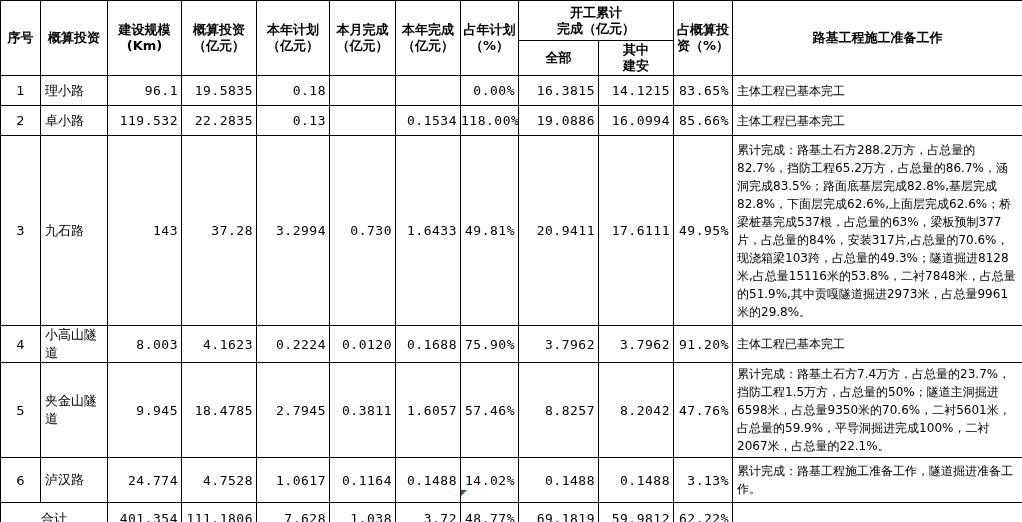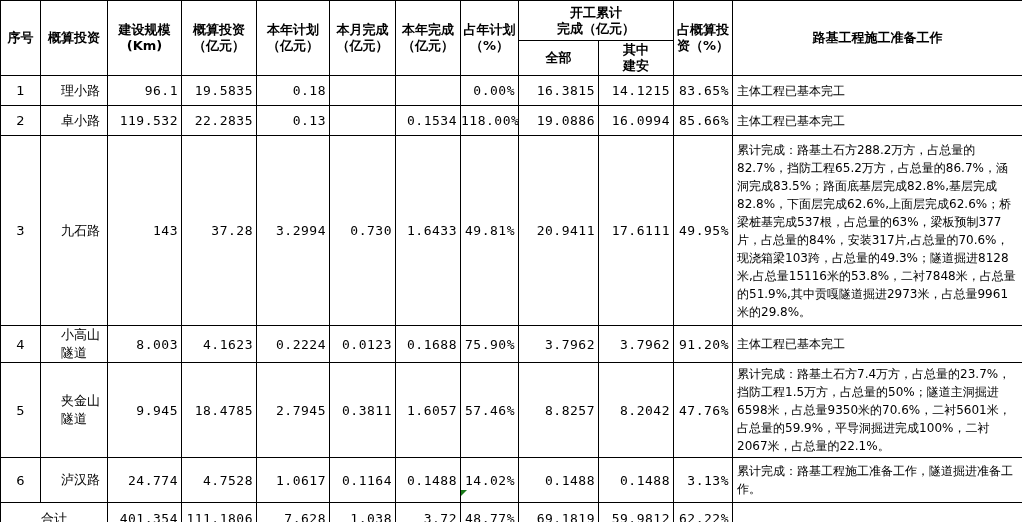--- a/index.html
+++ b/index.html
@@ -29,21 +29,21 @@
   }
   td{font-size:13px;}
   .num{
     text-align:right;
     padding-right:3px;
     font-family:"DejaVu Sans Mono","DejaVu Sans",monospace;
     font-size:13px;
     letter-spacing:0.5px;
   }
   .ctr{text-align:center;}
-  .name{text-align:left;padding-left:20px;}
+  .name{text-align:left;padding-left:4px;}
   .remark{
     text-align:left;
     font-size:12px;
     line-height:18px;
     padding:2px 4px;
   }
   tr.hr1{height:40px;}
   tr.hr2{height:35px;}
   tr.r30{height:30px;}
   tr.r190{height:190px;}
@@ -147,21 +147,21 @@
       <td class="num">17.6111</td>
       <td class="num">49.95%</td>
       <td class="remark">累计完成：路基土石方288.2万方，占总量的82.7%，挡防工程65.2万方，占总量的86.7%，涵洞完成83.5%；路面底基层完成82.8%,基层完成82.8%，下面层完成62.6%,上面层完成62.6%；桥梁桩基完成537根，占总量的63%，梁板预制377片，占总量的84%，安装317片,占总量的70.6%，现浇箱梁103跨，占总量的49.3%；隧道掘进8128米,占总量15116米的53.8%，二衬7848米，占总量的51.9%,其中贡嘎隧道掘进2973米，占总量9961米的29.8%。</td>
     </tr>
     <tr class="r30">
       <td class="ctr">4</td>
       <td class="name">小高山隧道</td>
       <td class="num">8.003</td>
       <td class="num">4.1623</td>
       <td class="num">0.2224</td>
-      <td class="num">0.0123</td>
+      <td class="num">0.0120</td>
       <td class="num">0.1688</td>
       <td class="num">75.90%</td>
       <td class="num">3.7962</td>
       <td class="num">3.7962</td>
       <td class="num">91.20%</td>
       <td class="remark">主体工程已基本完工</td>
     </tr>
     <tr class="r90">
       <td class="ctr">5</td>
       <td class="name">夹金山隧道</td>

